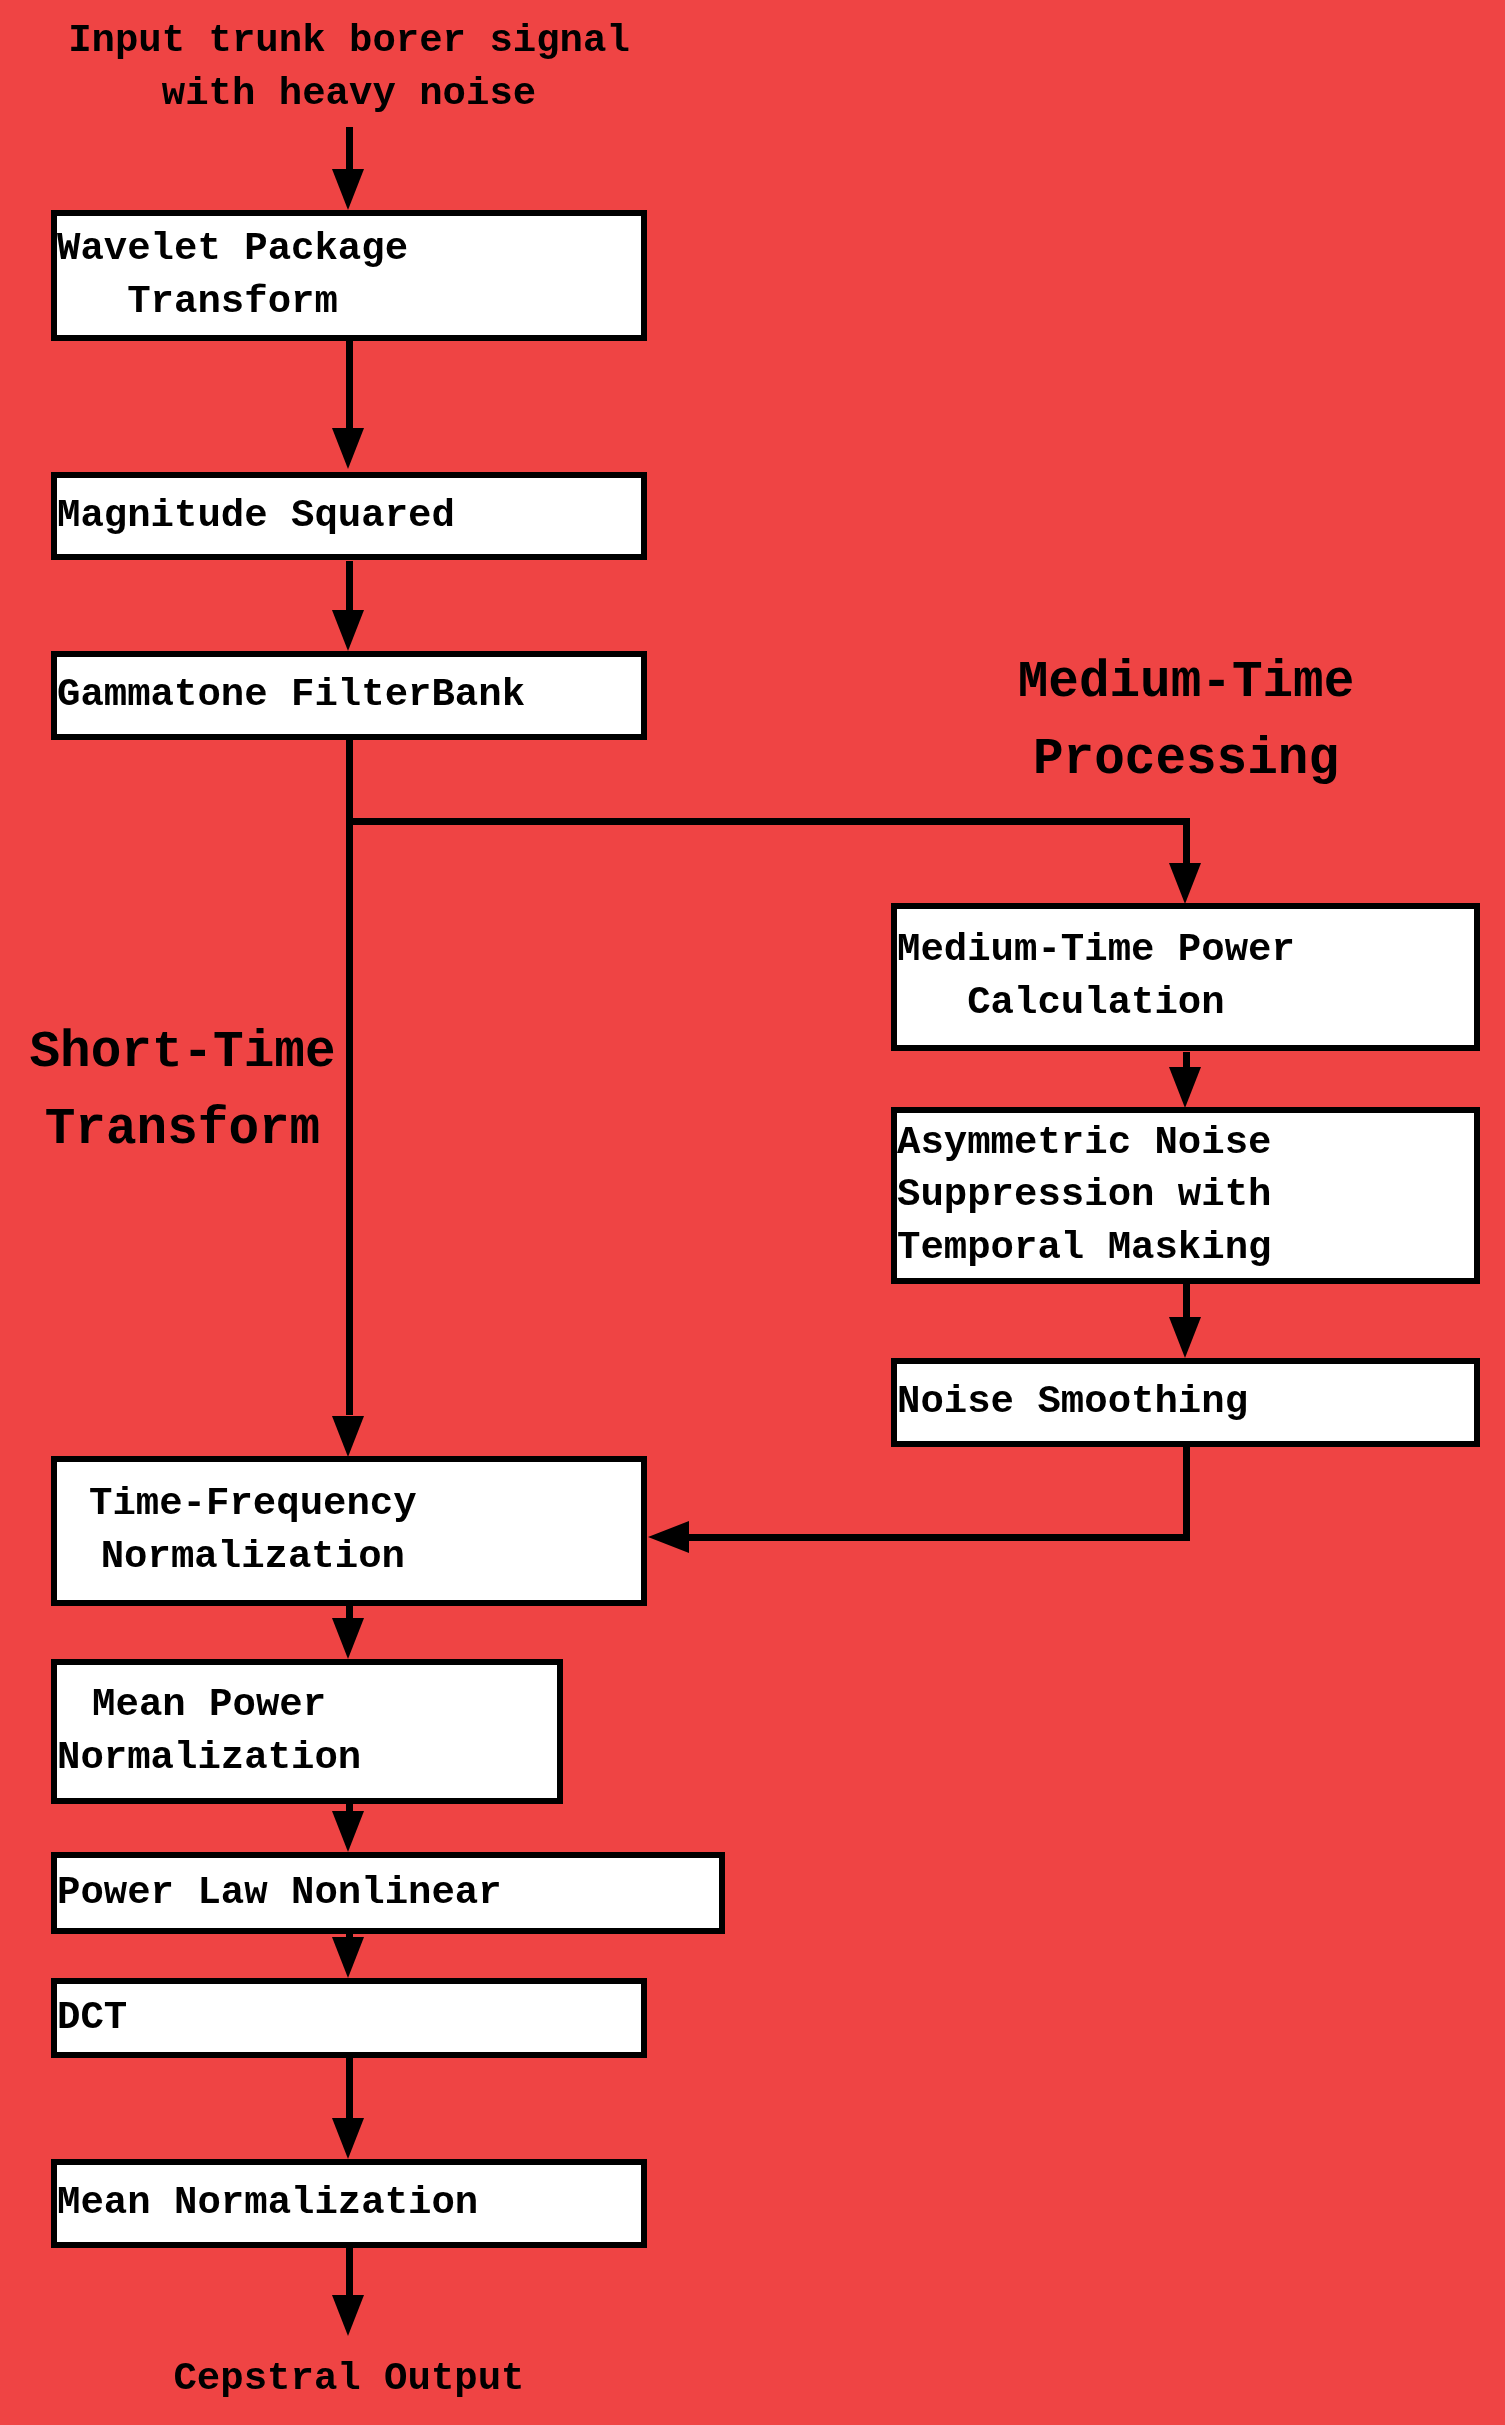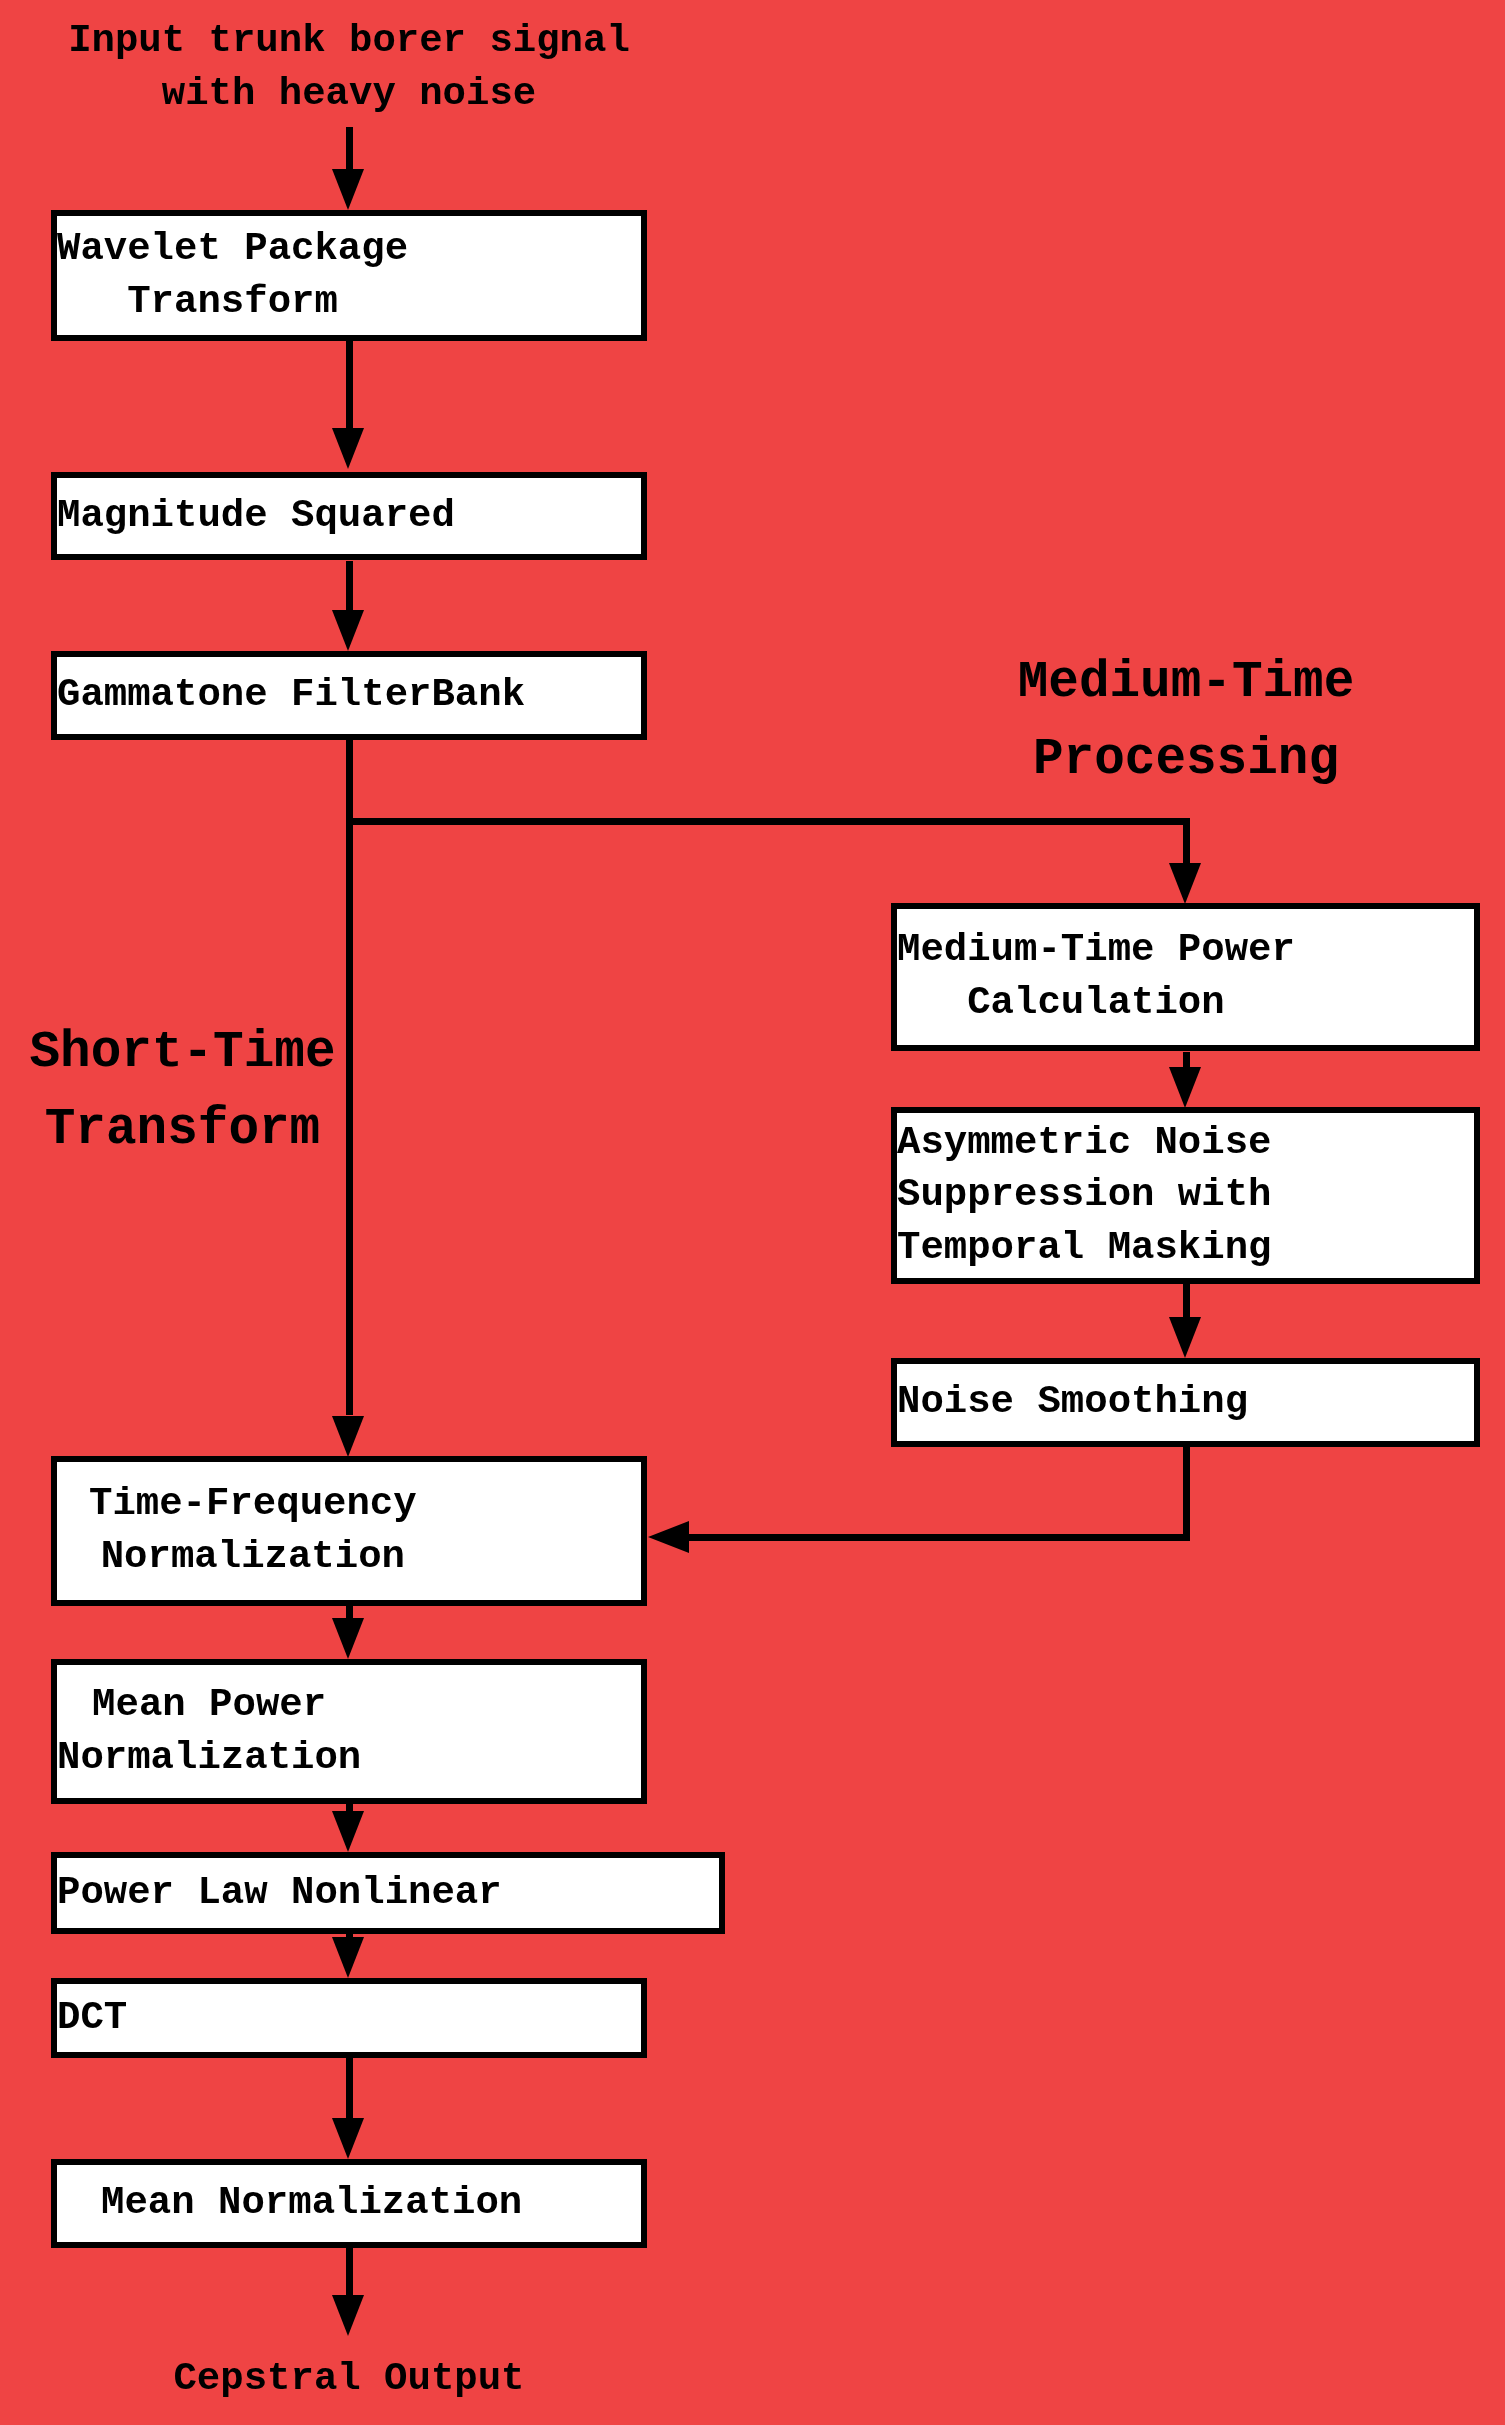--- a/index.html
+++ b/index.html
@@ -154,21 +154,21 @@
   <div class="box" style="left:51px; top:1456px; width:596px; height:150px;padding-left:32px;">
     <span>Time-Frequency
 Normalization</span>
   </div>
 
   <div>
     <div class="stem-v" style="left:346px; top:1606px; height:13.6px;"></div>
     <div class="head-down" style="left:332px; top:1618px;"></div>
   </div>
 
-  <div class="box" style="left:51px; top:1659px; width:596px; height:145px;">
+  <div class="box" style="left:51px; top:1659px; width:512px; height:145px;">
     <span>Mean Power
 Normalization</span>
   </div>
 
   <div>
     <div class="stem-v" style="left:346px; top:1804px; height:10.6px;"></div>
     <div class="head-down" style="left:332px; top:1811px;"></div>
   </div>
 
   <div class="box" style="left:51px; top:1852px; width:674px; height:82px;">
@@ -182,21 +182,21 @@
 
   <div class="box" style="left:51px; top:1978px; width:596px; height:80px;">
     <span>DCT</span>
   </div>
 
   <div>
     <div class="stem-v" style="left:346px; top:2058px; height:62px;"></div>
     <div class="head-down" style="left:332px; top:2118px;"></div>
   </div>
 
-  <div class="box" style="left:51px; top:2159px; width:596px; height:89px;padding-left:44px;">
+  <div class="box" style="left:51px; top:2159px; width:596px; height:89px;">
     <span>Mean Normalization</span>
   </div>
 
   <div>
     <div class="stem-v" style="left:346px; top:2248px; height:48px;"></div>
     <div class="head-down" style="left:332px; top:2295px;"></div>
   </div>
 
   <div class="txt" style="left:27px; top:2353px; width:644px;">Cepstral Output</div>
 

